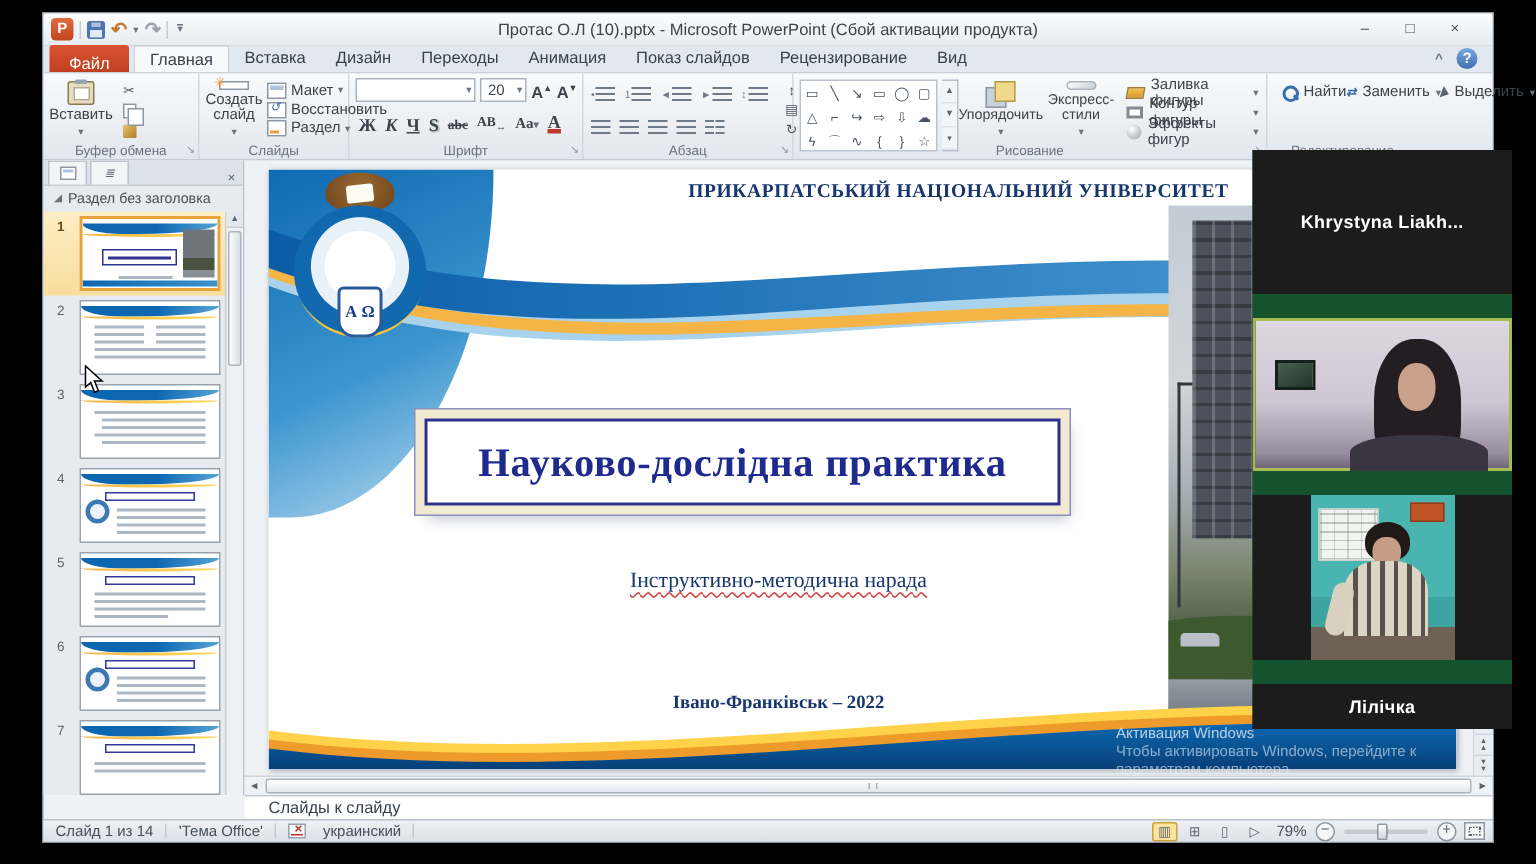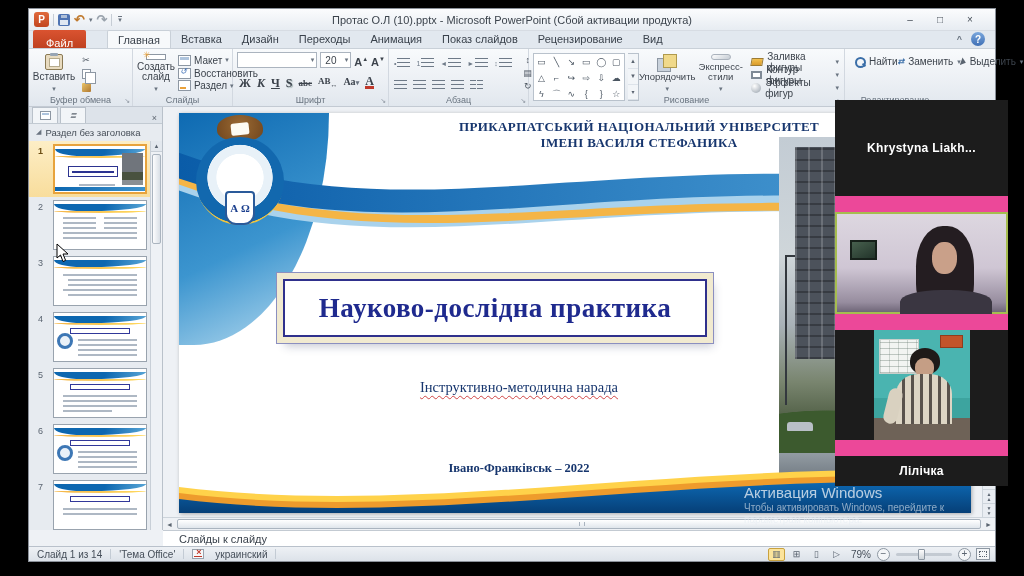--- a/index.html
+++ b/index.html
@@ -22,21 +22,21 @@
   .redo-g{color:#9aa3ad;font-size:13px;line-height:12px;font-weight:bold}
   .mini-dd{font-size:7px;color:#6a7480}
   .qat-cust{font-size:7px;color:#6a7480;border-top:1px solid #6a7480;line-height:6px;margin-left:2px}
   .win-title{position:absolute;left:0;right:0;text-align:center;font-size:11px;color:#3b434c}
   .winbtns{margin-left:auto;display:flex;z-index:2;padding-right:10px}
   .winbtn{width:30px;height:16px;display:flex;align-items:center;justify-content:center;font-size:10px;color:#474f59}
 
   
   .tabrow{height:18px;background:#e2e8ef;border-bottom:1px solid #c9d0d8;display:flex;align-items:flex-end;padding-left:4px;position:relative}
   .tab{font-size:11px;color:#39414b;padding:2px 10px;height:18px;line-height:14px}
-  .tab.file{background:linear-gradient(#da5330,#bf4120);color:#fff;border-radius:2px 2px 0 0;margin-right:21px;padding:6px 13px}
+  .tab.file{background:linear-gradient(#da5330,#bf4120);color:#fff;border-radius:2px 2px 0 0;margin-right:3px;padding:6px 13px}
   .tab.active{background:#f7f9fb;border:1px solid #c9d0d8;border-bottom:none;border-radius:2px 2px 0 0}
   .tabrow-right{position:absolute;right:10px;bottom:2px;display:flex;gap:9px;align-items:center}
   .collapse{font-size:9px;color:#6a7480;font-weight:bold}
   .help{width:14px;height:14px;border-radius:50%;background:linear-gradient(#7aa7dd,#3f6fb5);color:#fff;font-size:10px;font-weight:bold;display:flex;align-items:center;justify-content:center}
 
   
   .ribbon{height:58px;background:linear-gradient(#f8fafc,#eaeef3 65%,#e1e7ee);border-bottom:1px solid #c3cad3;display:flex;position:relative}
   .rgroup{position:relative;height:100%;border-right:1px solid #d2d8e0;padding:3px 3px 12px 4px;display:flex;gap:3px}
   .rlabel{position:absolute;bottom:0;left:0;right:0;text-align:center;font-size:9px;color:#68737f;line-height:12px;white-space:nowrap}
   .launcher{position:absolute;right:2px;bottom:2px;font-size:7px;color:#8a939e;line-height:7px}
@@ -173,25 +173,25 @@
   .zpct{padding:0 3px}
   .zbtn{width:13px;height:13px;border-radius:50%;border:1px solid #8d97a2;color:#5a6470;font-size:10px;line-height:10px;display:flex;align-items:center;justify-content:center;background:#f4f6f8}
   .ztrack{width:56px;height:3px;background:#c3cad2;border-radius:2px;position:relative;margin:0 3px}
   .ztrack::before{content:"";position:absolute;left:50%;top:-2px;width:1px;height:7px;background:#9aa4ae}
   .zthumb{position:absolute;left:22px;top:-4px;width:7px;height:11px;background:linear-gradient(#fdfdfd,#cfd5da);border:1px solid #8d97a2;border-radius:1px}
   .fit{width:14px;height:12px;border:1px solid #8d97a2;background:#f4f6f8;position:relative;margin-left:2px}
   .fit::after{content:"";position:absolute;inset:2px;border:1px dotted #5a6470}
 
   
   .activation{position:absolute;left:744px;top:484px;z-index:60;pointer-events:none}
-  .act-title{font-size:15px;color:rgba(228,235,242,.8)}
+  .act-title{font-size:10px;color:rgba(228,235,242,.8)}
   .act-line{font-size:10px;color:rgba(228,235,242,.6);margin-top:1px;white-space:nowrap}
 
   
-  .meet{position:absolute;left:835px;top:100px;width:173px;height:386px;background:#ec4899;z-index:100;display:flex;flex-direction:column;gap:16px}
+  .meet{position:absolute;left:835px;top:100px;width:173px;height:386px;background:#14532d;z-index:100;display:flex;flex-direction:column;gap:16px}
   .tile{position:relative;background:#1c1c1c;overflow:hidden}
   .t1{height:96px}.t2{height:102px}.t3{height:110px}.t4{flex:1}
   .tname{position:absolute;inset:0;display:flex;align-items:center;justify-content:center;color:#fff;font-size:12px;font-weight:bold;letter-spacing:.3px}
   .t2video{position:absolute;inset:0;border:2px solid #a6bd4f;background:linear-gradient(180deg,#ddd7e0 0%,#cfc6d4 55%,#978d9f 90%,#6f6678 100%)}
   .t2frame{position:absolute;left:13px;top:26px;width:27px;height:20px;background:linear-gradient(150deg,#47604e,#22342a);border:2px solid #16201a}
   .t2hair{position:absolute;right:32px;top:12px;width:58px;height:88px;border-radius:46% 46% 34% 34%;background:#241d21}
   .t2face{position:absolute;right:49px;top:28px;width:25px;height:32px;border-radius:46%;background:#c9a089}
   .t2body{position:absolute;right:14px;bottom:-4px;width:92px;height:26px;border-radius:45% 45% 0 0;background:#3a3641}
   .t3video{position:absolute;left:50%;transform:translateX(-50%);top:0;bottom:0;width:96px;background:linear-gradient(#4ab4b0 0 62%,#3da49f 62% 80%,#6e6257 80%)}
   .t3board{position:absolute;left:5px;top:9px;width:40px;height:35px;background:#f2f4f2;border:1px solid #c8cfcb;background-image:repeating-linear-gradient(0deg,rgba(90,110,100,.35) 0 1px,transparent 1px 6px),repeating-linear-gradient(90deg,rgba(90,110,100,.25) 0 1px,transparent 1px 9px)}
@@ -565,21 +565,20 @@
               <stop offset="0" stop-color="#0a5ca8"></stop>
                 <stop offset="1" stop-color="#4d9fd6"></stop>
             </linearGradient>
           </defs>
           <path d="M0 28 C 230 112, 420 22, 792 58 L792 84 C 420 48, 230 138, 0 54 Z" fill="#a9d2ec"></path>
           <path d="M0 40 C 230 124, 430 40, 792 76 L792 84 C 430 48, 230 132, 0 48 Z" fill="#f4b546"></path>
           <path d="M0 16 C 230 100, 420 10, 792 46 L792 68 C 420 32, 230 122, 0 42 Z" fill="url(#gb1)"></path>
         </svg>
         <div class="s-uni">
           <div>ПРИКАРПАТСЬКИЙ НАЦІОНАЛЬНИЙ УНІВЕРСИТЕТ</div>
-          <div>ІМЕНІ ВАСИЛЯ СТЕФАНИКА</div>
         </div>
         <div class="s-logo">
           <i class="mascot"></i>
           <div class="logo-ring">
             <span class="logo-shield">А Ω</span>
           </div>
         </div>
         <div class="s-titlebox">
             <span>Науково-дослідна  практика</span>
           </div>

